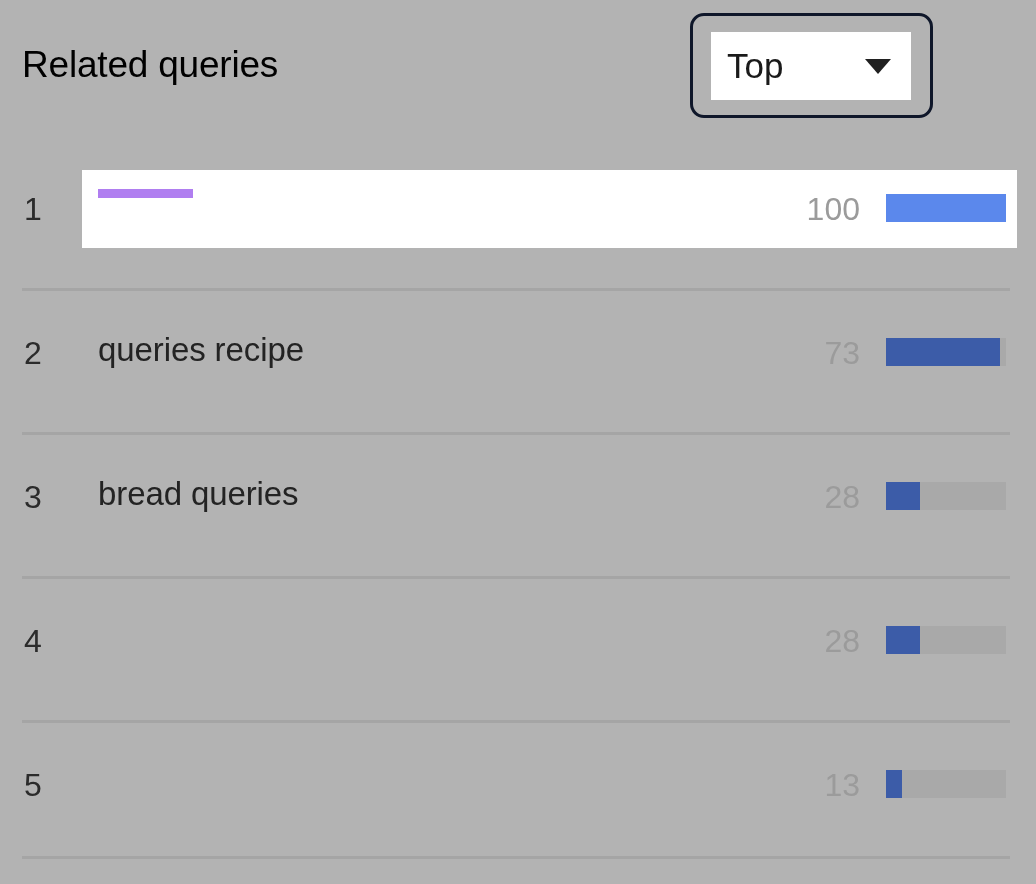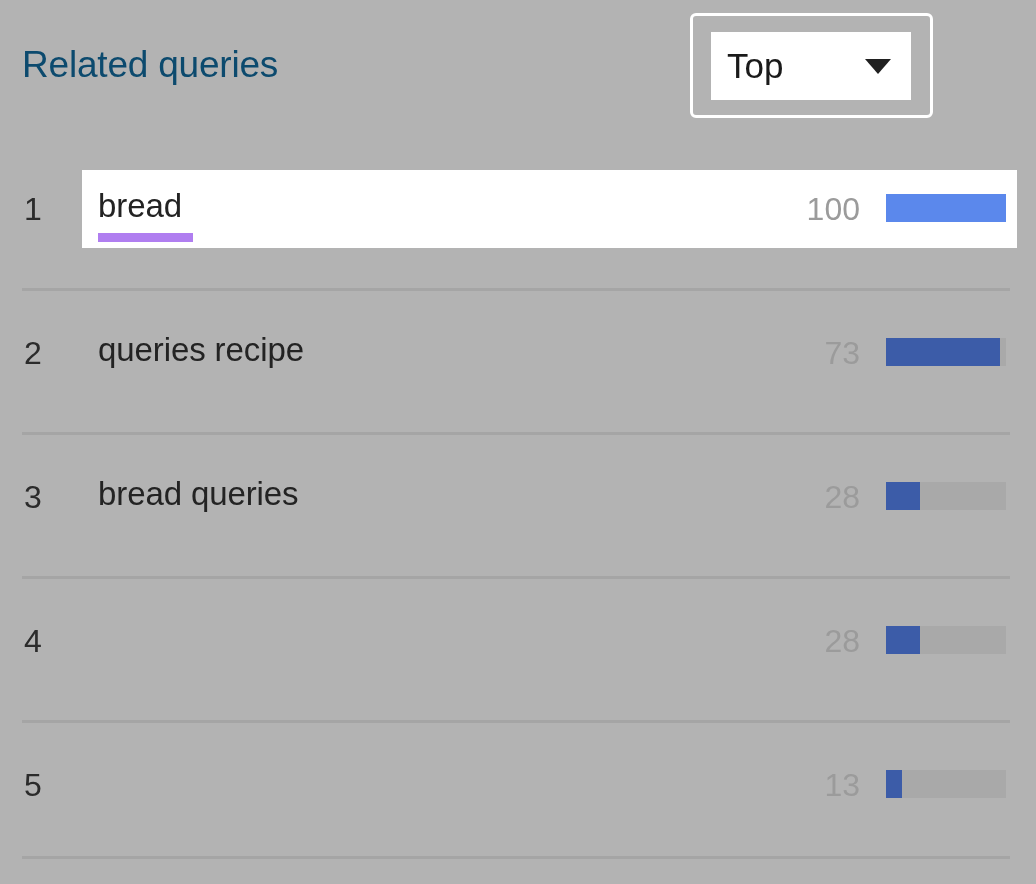--- a/index.html
+++ b/index.html
@@ -30,36 +30,36 @@
     top: 0;
     width: 1036px;
     height: 132px;
   }
   .panel-title {
     position: absolute;
     left: 22px;
     top: 40px;
     font-size: 37px;
     line-height: 50px;
-    color: #0c4a6e;
+    color: #000000;
     letter-spacing: -0.2px;
     font-weight: 400;
     white-space: nowrap;
   }
 
   
   .select-wrap {
     position: absolute;
     left: 690px;
     top: 13px;
     width: 243px;
     height: 105px;
     box-sizing: border-box;
-    border: 3px solid #ffffff;
-    border-radius: 6px;
+    border: 3px solid #0f172a;
+    border-radius: 14px;
     background: transparent;
   }
   .select-box {
     position: absolute;
     left: 18px;
     top: 16px;
     width: 200px;
     height: 68px;
     background: #ffffff;
     display: flex;
@@ -195,21 +195,20 @@
       </div>
     </div>
   </div>
 
   <div class="list">
 
     <div class="row active">
       <div class="row-hit"></div>
       <div class="rank">1</div>
       <div class="query-wrap">
-        <span class="query">bread</span>
         <span class="query-underline"></span>
       </div>
       <div class="value">100</div>
       <div class="bar-track">
         <div class="bar-fill" style="width: 100%;"></div>
       </div>
     </div>
     <div class="divider" style="top:138px"></div>
 
     <div class="row">

